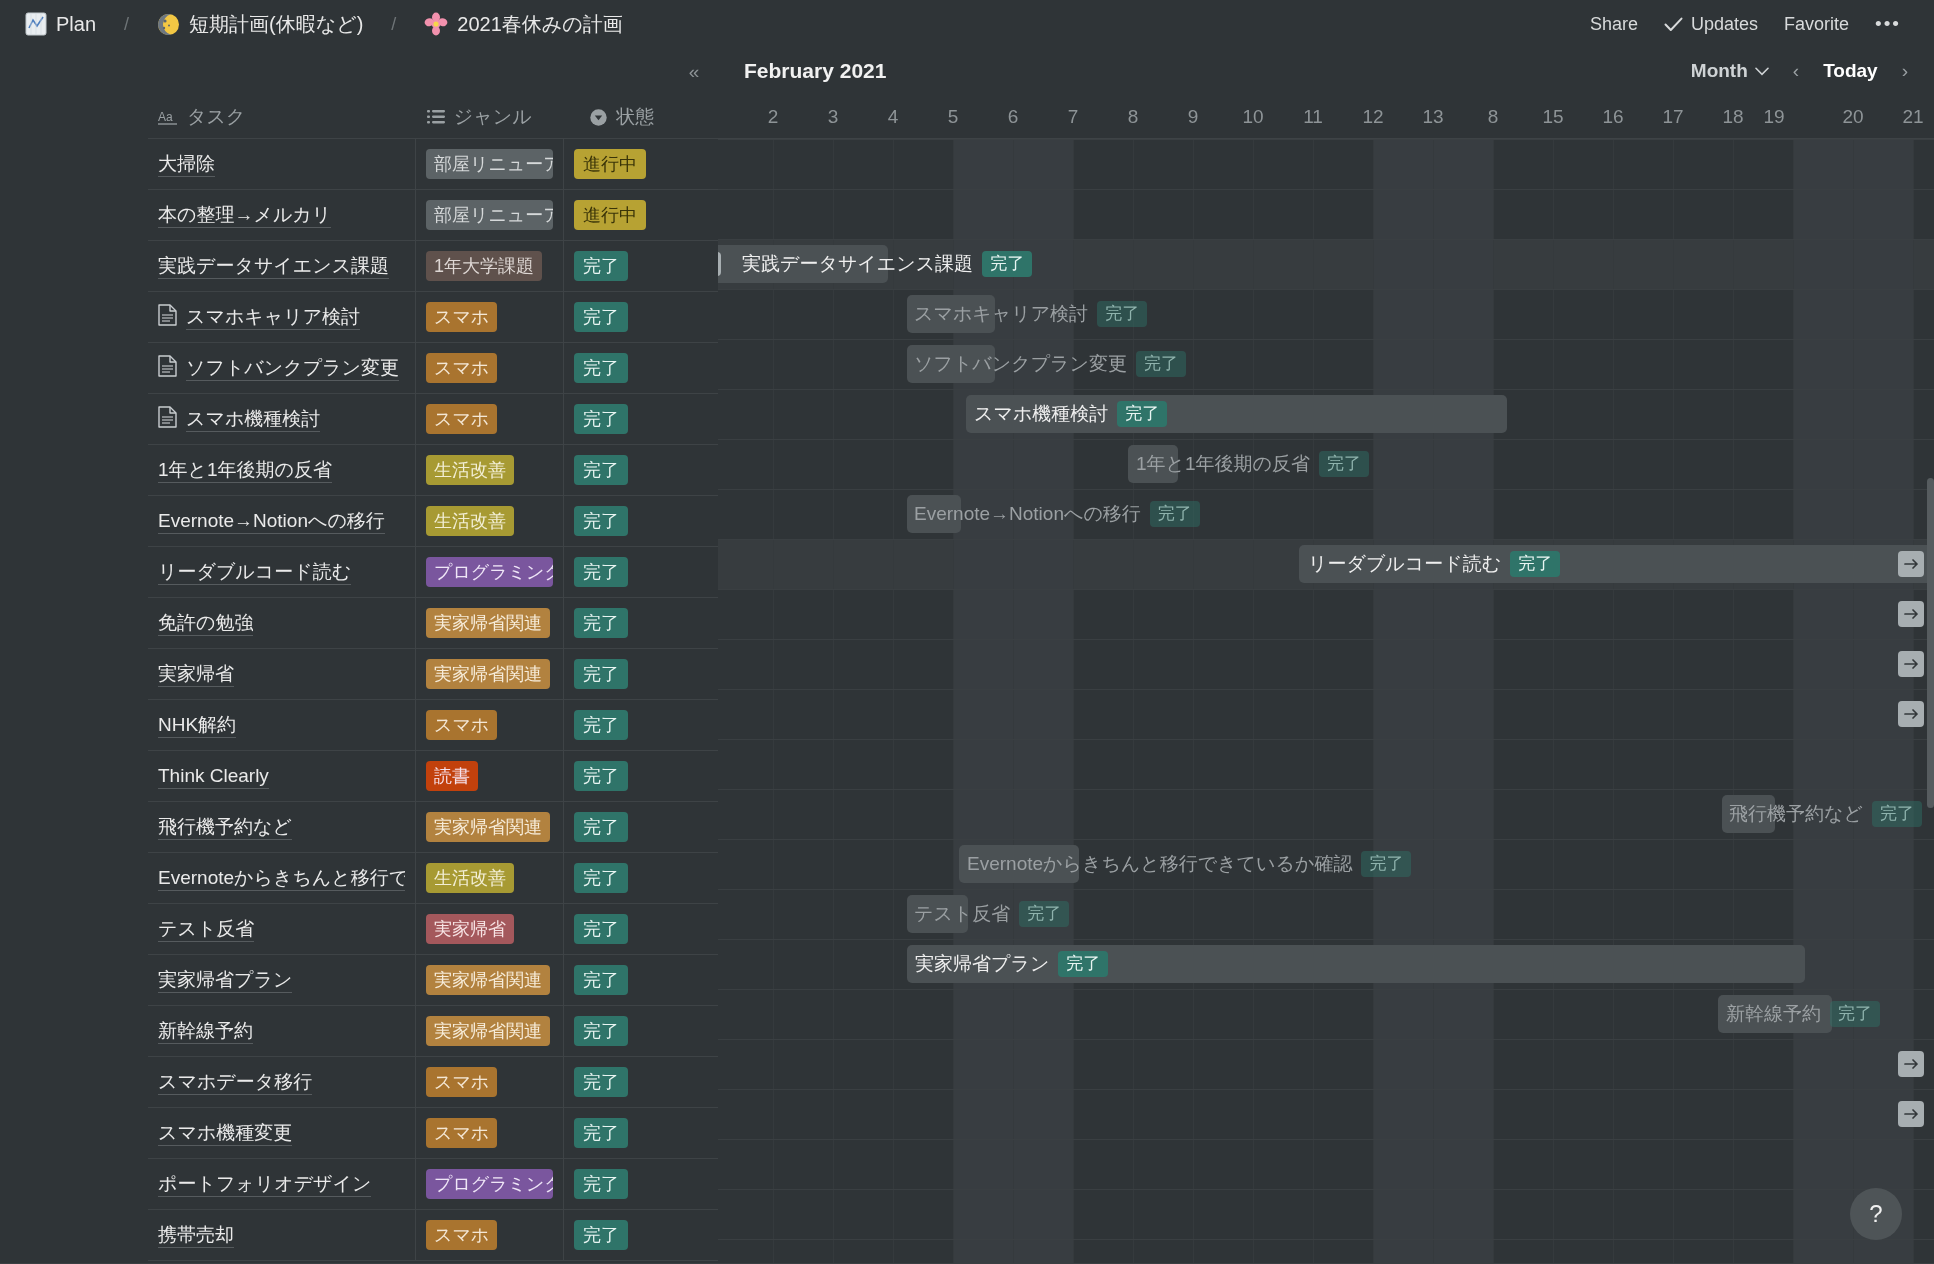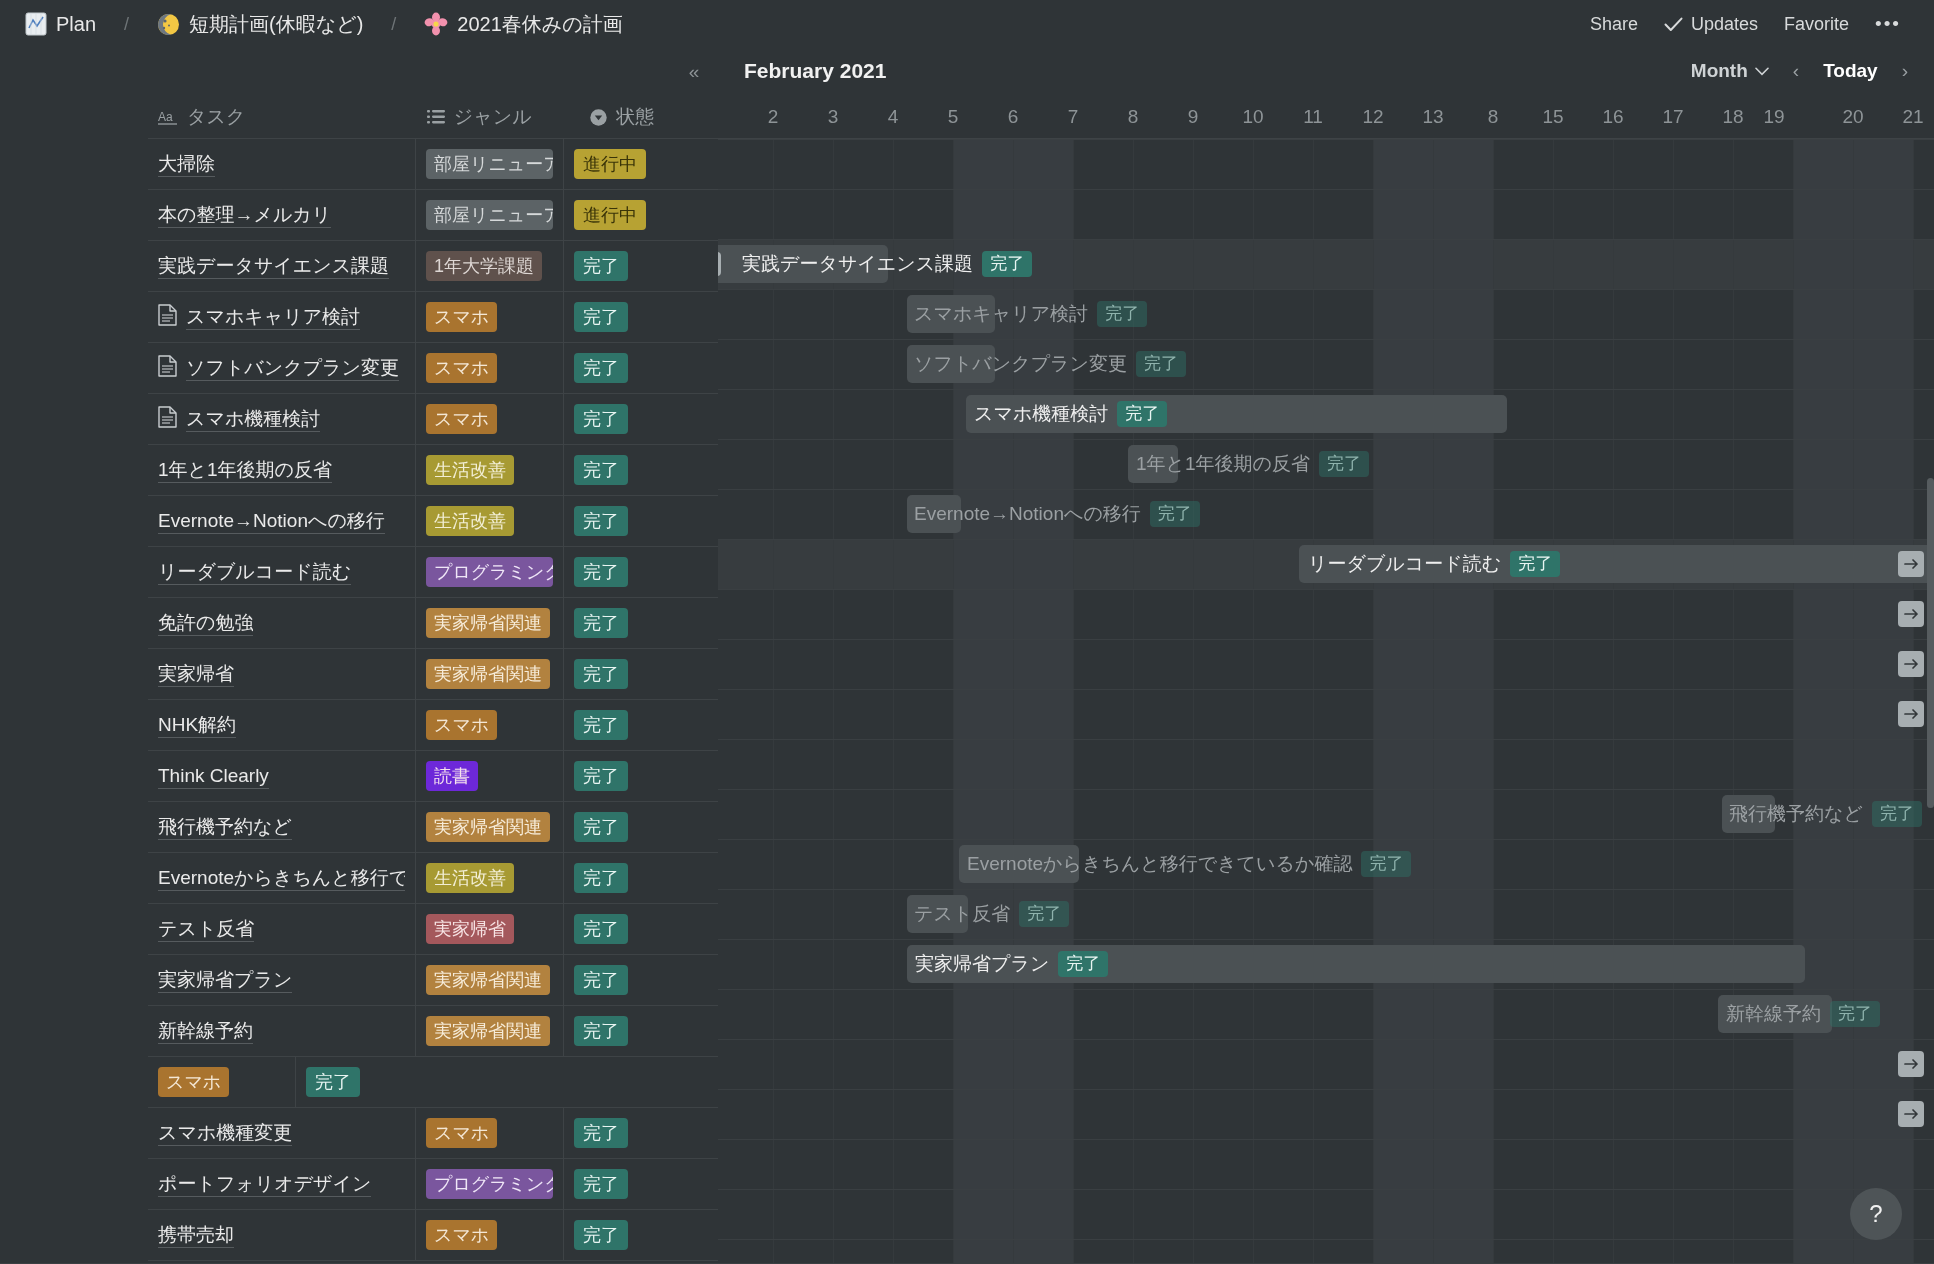--- a/index.html
+++ b/index.html
@@ -404,21 +404,21 @@
           </div>
           <div class="cell c-status">
             <span class="status-pill" style="background: rgb(47, 116, 105); color: rgb(232, 245, 242);">完了</span>
           </div>
         </div>
         <div class="row">
           <div class="cell c-task">
             <span class="tasktext">Think Clearly</span>
           </div>
           <div class="cell c-genre">
-            <span class="pill" style="background: #6d28d9; color: rgb(246, 226, 237);">読書</span>
+            <span class="pill" style="background: #c2410c; color: rgb(246, 226, 237);">読書</span>
           </div>
           <div class="cell c-status">
             <span class="status-pill" style="background: rgb(47, 116, 105); color: rgb(232, 245, 242);">完了</span>
           </div>
         </div>
         <div class="row">
           <div class="cell c-task">
             <span class="tasktext">飛行機予約など</span>
           </div>
           <div class="cell c-genre">
@@ -466,20 +466,23 @@
             <span class="tasktext">新幹線予約</span>
           </div>
           <div class="cell c-genre">
             <span class="pill" style="background: rgb(178, 130, 63); color: rgb(247, 236, 217);">実家帰省関連</span>
           </div>
           <div class="cell c-status">
             <span class="status-pill" style="background: rgb(47, 116, 105); color: rgb(232, 245, 242);">完了</span>
           </div>
         </div>
         <div class="row">
+          <div class="cell c-task">
+            <span class="tasktext">スマホデータ移行</span>
+          </div>
           <div class="cell c-genre">
             <span class="pill" style="background: rgb(169, 116, 47); color: rgb(244, 231, 213);">スマホ</span>
           </div>
           <div class="cell c-status">
             <span class="status-pill" style="background: rgb(47, 116, 105); color: rgb(232, 245, 242);">完了</span>
           </div>
         </div>
         <div class="row">
           <div class="cell c-task">
             <span class="tasktext">スマホ機種変更</span>

